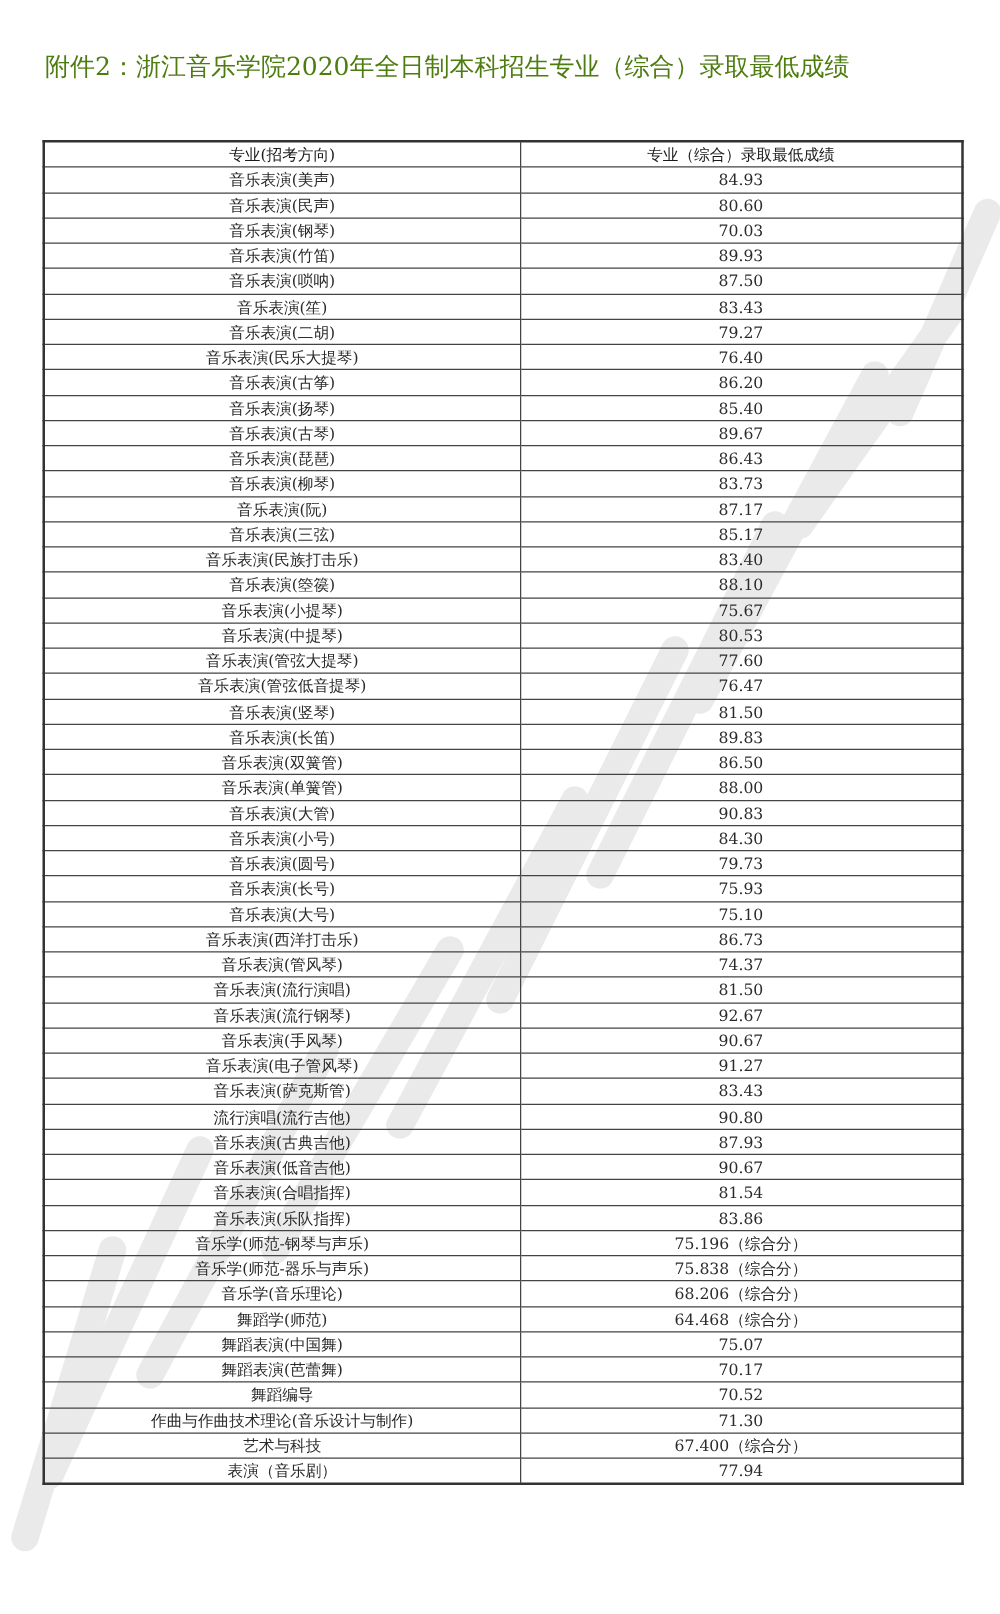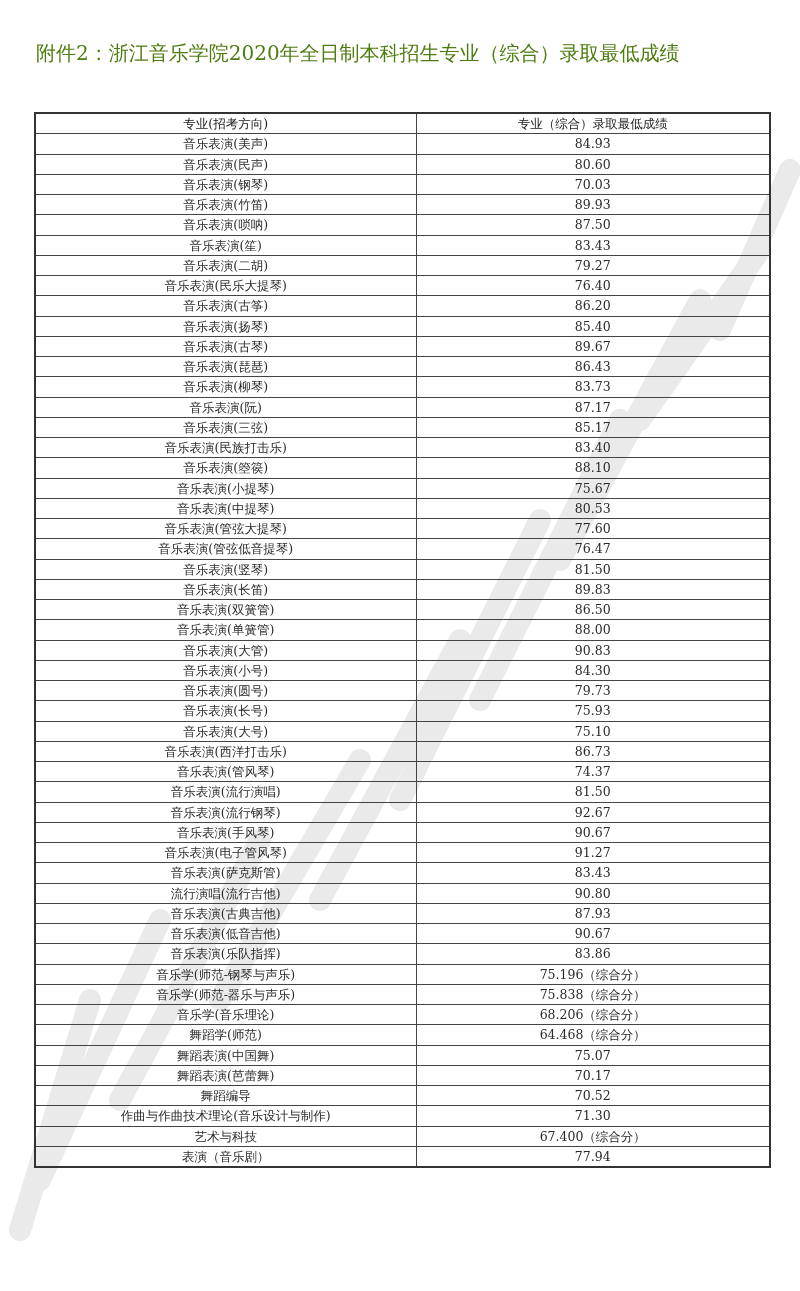--- a/index.html
+++ b/index.html
@@ -202,20 +202,24 @@
       </tr>
       <tr>
         <td>音乐表演(古典吉他)</td>
         <td>87.93</td>
       </tr>
       <tr>
         <td>音乐表演(低音吉他)</td>
         <td>90.67</td>
       </tr>
       <tr>
+        <td>音乐表演(合唱指挥)</td>
+        <td>81.54</td>
+      </tr>
+      <tr>
         <td>音乐表演(乐队指挥)</td>
         <td>83.86</td>
       </tr>
       <tr>
         <td>音乐学(师范-钢琴与声乐)</td>
         <td>75.196（综合分）</td>
       </tr>
       <tr>
         <td>音乐学(师范-器乐与声乐)</td>
         <td>75.838（综合分）</td>

